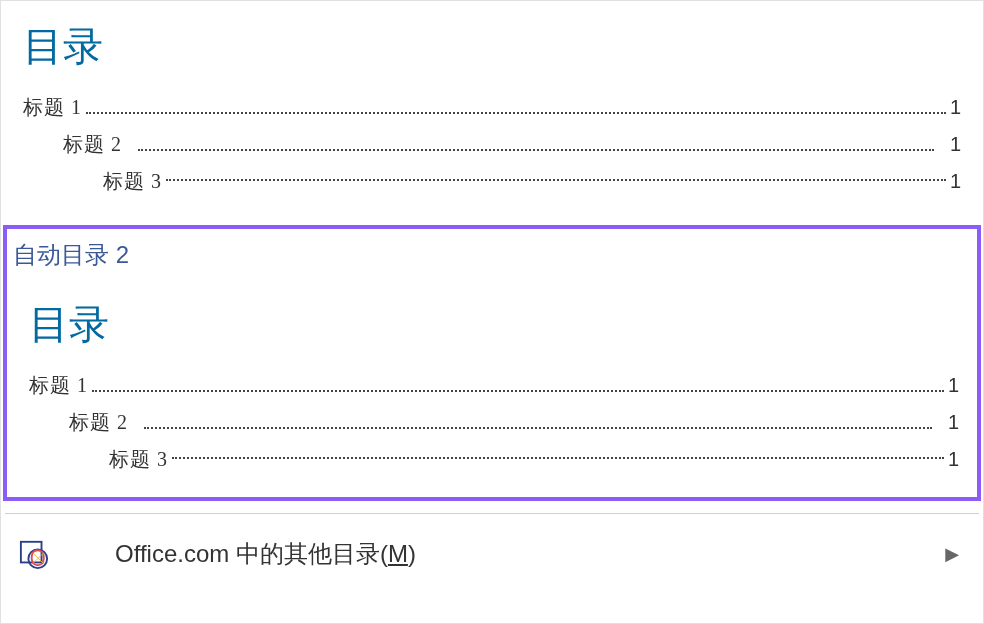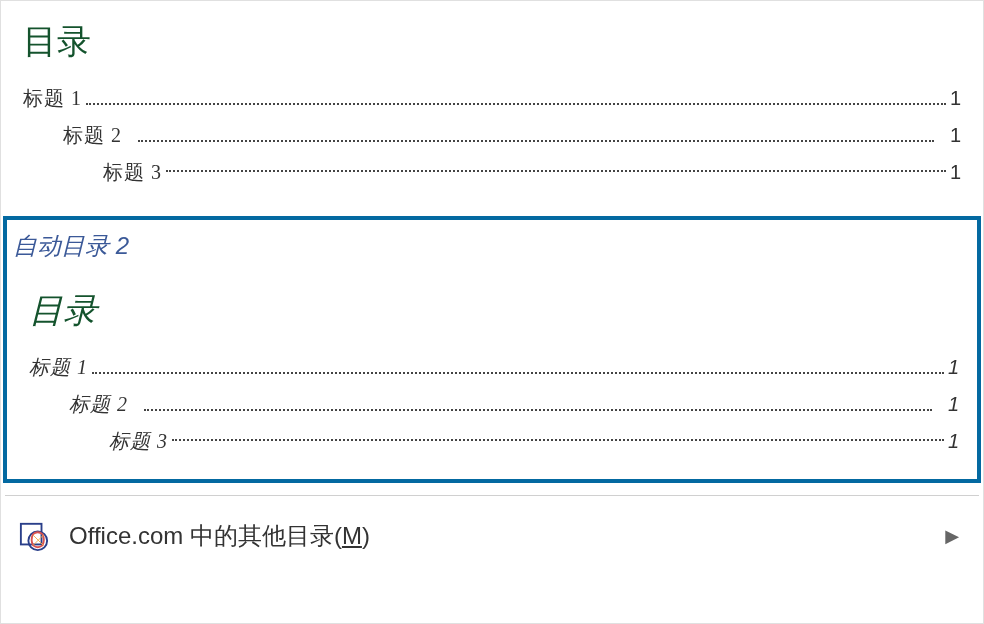--- a/index.html
+++ b/index.html
@@ -13,23 +13,23 @@
       background: #ffffff;
       font-family: "Microsoft YaHei", "SimSun", sans-serif;
       position: relative;
       overflow: hidden;
       border: 1px solid #e0e0e0;
     }
     .toc-block {
       padding: 18px 22px 10px 22px;
     }
     .toc-title {
-      font-size: 34px;
+      font-size: 40px;
       font-weight: 500;
-      color: #14532d;
+      color: #0369a1;
       margin-bottom: 20px;
       margin-left: 0;
     }
     .toc-entry {
       display: flex;
       align-items: baseline;
       font-size: 20px;
       color: #333;
       margin-bottom: 10px;
     }
@@ -52,44 +52,44 @@
       font-family: Arial, sans-serif;
     }
     .section-header {
       font-size: 24px;
       color: #3b5998;
       font-weight: 400;
       padding: 6px 0 6px 6px;
       margin-top: 6px;
     }
     .highlight-box {
-      border: 4px solid #0369a1;
+      border: 4px solid #8b5cf6;
       margin: 10px 2px 6px 2px;
       padding: 0;
-      font-style: italic;
     }
     .highlight-box .section-header {
       padding-left: 6px;
       margin-top: 4px;
       margin-bottom: 20px;
     }
     .highlight-box .toc-block {
       padding: 0 18px 14px 22px;
     }
     .divider {
       height: 1px;
       background: #d0d0d0;
       margin: 12px 4px 0 4px;
     }
     .footer-row {
       display: flex;
       align-items: center;
       padding: 24px 24px 16px 18px;
       font-size: 24px;
       color: #333;
+      gap: 46px;
     }
     .footer-icon {
       width: 30px;
       height: 30px;
       margin-right: 20px;
       position: relative;
       flex-shrink: 0;
     }
     .footer-icon svg {
       width: 100%;

